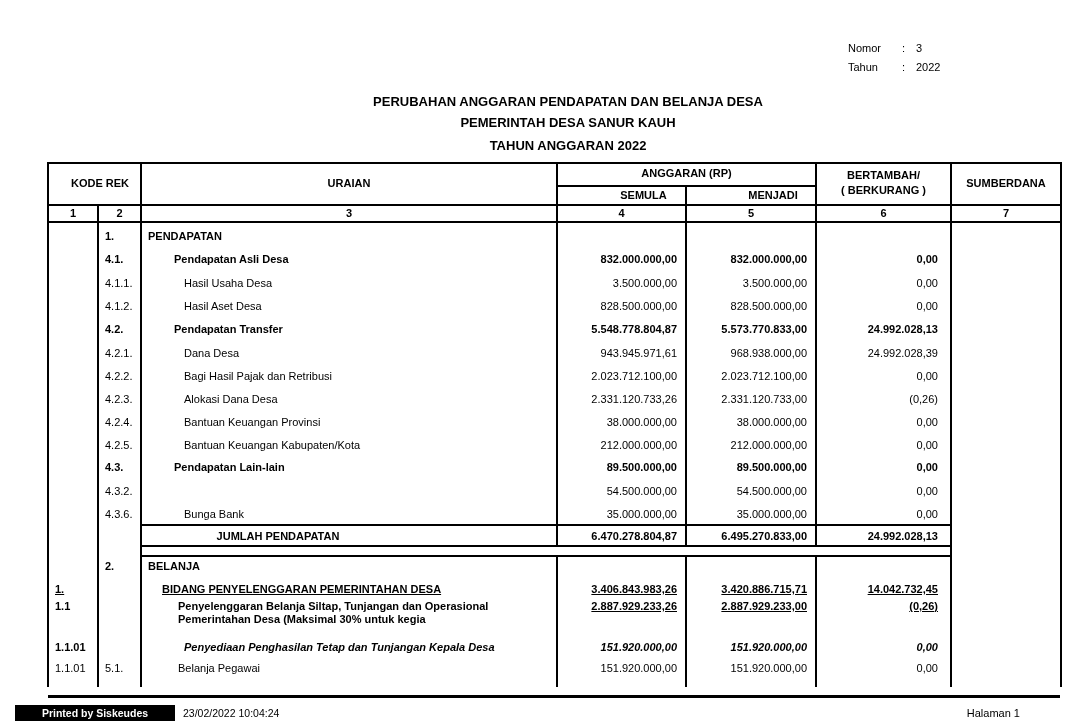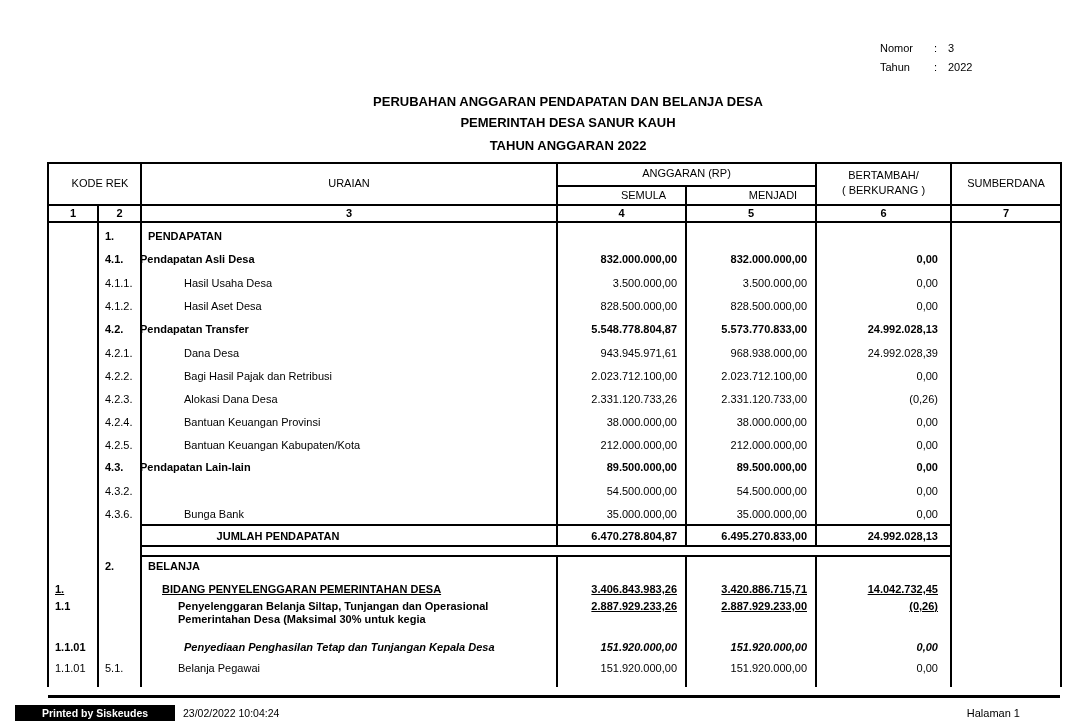--- a/index.html
+++ b/index.html
@@ -4,34 +4,34 @@
 <style>
   * { margin:0; padding:0; box-sizing:border-box; }
   html,body { background:#ffffff; }
   body {
     width:1091px; height:723px; position:relative; overflow:hidden;
     font-family:"Liberation Sans", sans-serif; color:#000;
   }
   .line { position:absolute; background:#000; }
 
   
-  .doc-meta { position:absolute; left:848px; top:39px; font-size:11px;margin-left:32px; }
+  .doc-meta { position:absolute; left:848px; top:39px; font-size:11px; }
   .meta-row { display:flex; height:19px; line-height:19px; }
   .meta-label { width:54px; }
   .meta-colon { width:14px; }
   .meta-value { }
 
   
   .title-block { position:absolute; left:68px; top:94px; width:1000px; text-align:center; font-weight:bold; font-size:13px; }
   .title-line { height:16px; line-height:16px; }
   .title-line + .title-line { margin-top:5px; }
   .title-line:last-child { margin-top:7px; }
 
   
-  .th { position:absolute; font-weight:normal; font-size:11px; text-align:center; }
+  .th { position:absolute; font-weight:bold; font-size:11px; text-align:center; }
   .lh42 { height:42px; line-height:42px; }
   .lh23 { height:23px; line-height:23px; }
   .lh17 { height:17px; line-height:17px;padding-left:44px; }
   .th2 { display:flex; flex-direction:column; justify-content:center;border-radius:9px; }
   .th2 span { line-height:15px; }
   .num { position:absolute; top:206px; height:15px; line-height:15px; font-weight:bold; font-size:11px; text-align:center; }
 
   
   .trow { position:absolute; left:47px; width:1013px; height:20px; font-size:11px; }
   .trow > span { position:absolute; top:0; height:100%; line-height:20px; display:block; }
@@ -42,21 +42,21 @@
   .c3 { left:93px; width:416px; padding-right:6px; }
   .c3j { left:93px; width:276px; text-align:center; }
   .c4 { left:509px; width:129px; padding-right:8px; text-align:right; }
   .c5 { left:638px; width:130px; padding-right:8px; text-align:right; }
   .c6 { left:768px; width:135px; padding-right:12px; text-align:right; }
   .b { font-weight:bold; }
   .i { font-style:italic; }
   .u { text-decoration:underline; }
   .ind0 { padding-left:8px; }
   .ind1 { padding-left:22px; }
-  .ind2 { }
+  .ind2 { padding-left:34px; }
   .ind3 { padding-left:38px; }
   .ind4 { padding-left:44px; }
 
   
   .footer-rule { position:absolute; left:48px; top:695px; width:1012px; height:3px; background:#000; }
   .printed-badge { position:absolute; left:15px; top:705px; width:160px; height:16px; background:#000; color:#fff;
                    font-weight:bold; font-size:10.5px; text-align:center; line-height:16px; }
   .print-date { position:absolute; left:183px; top:705px; height:16px; line-height:16px; font-size:10.5px; }
   .page-number { position:absolute; left:900px; top:705px; width:120px; height:16px; line-height:16px; font-size:11px; text-align:right; }
 </style>

